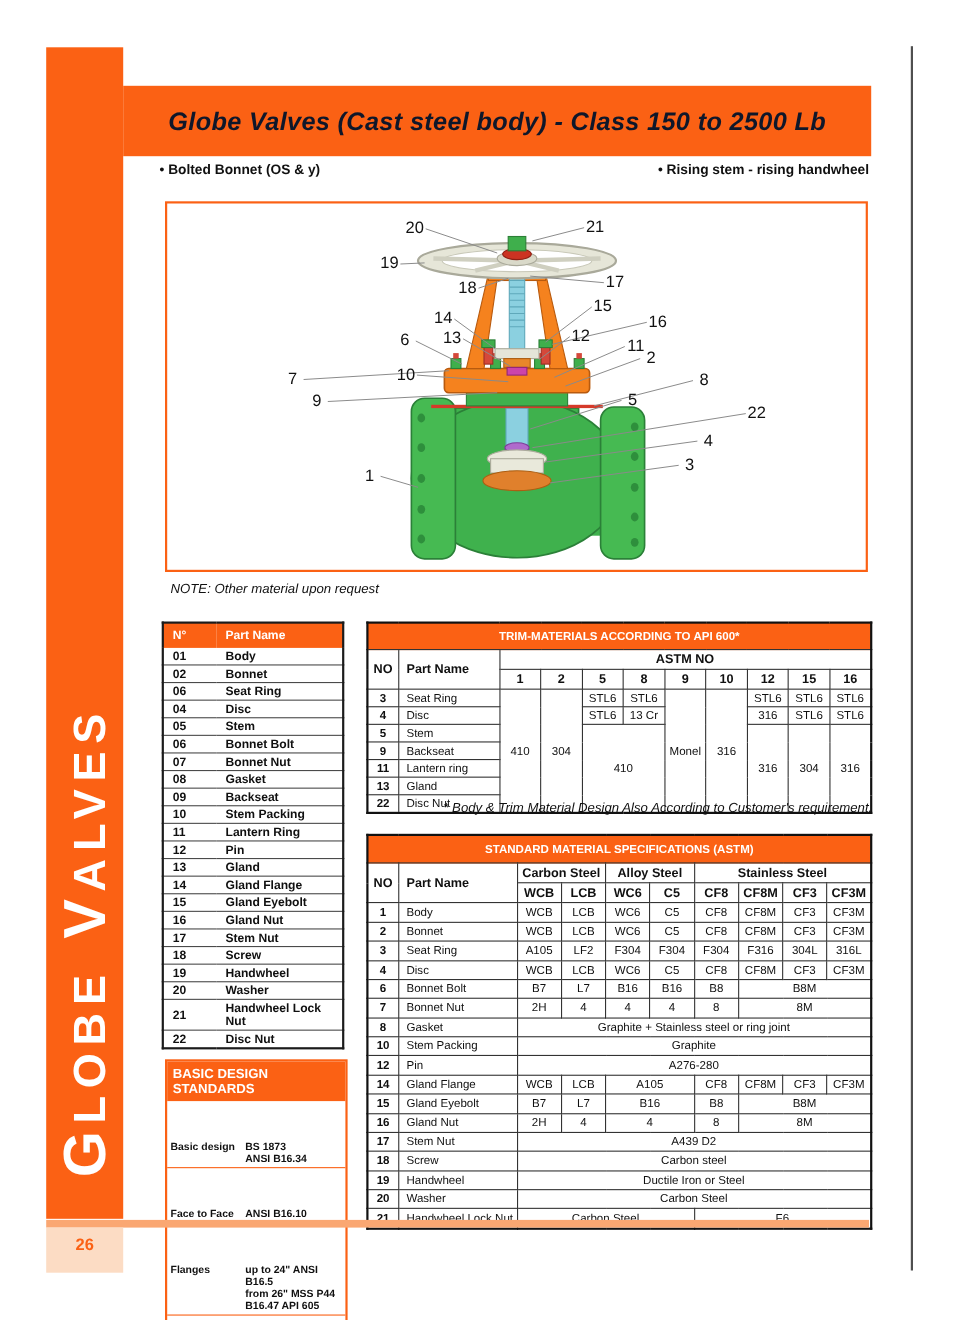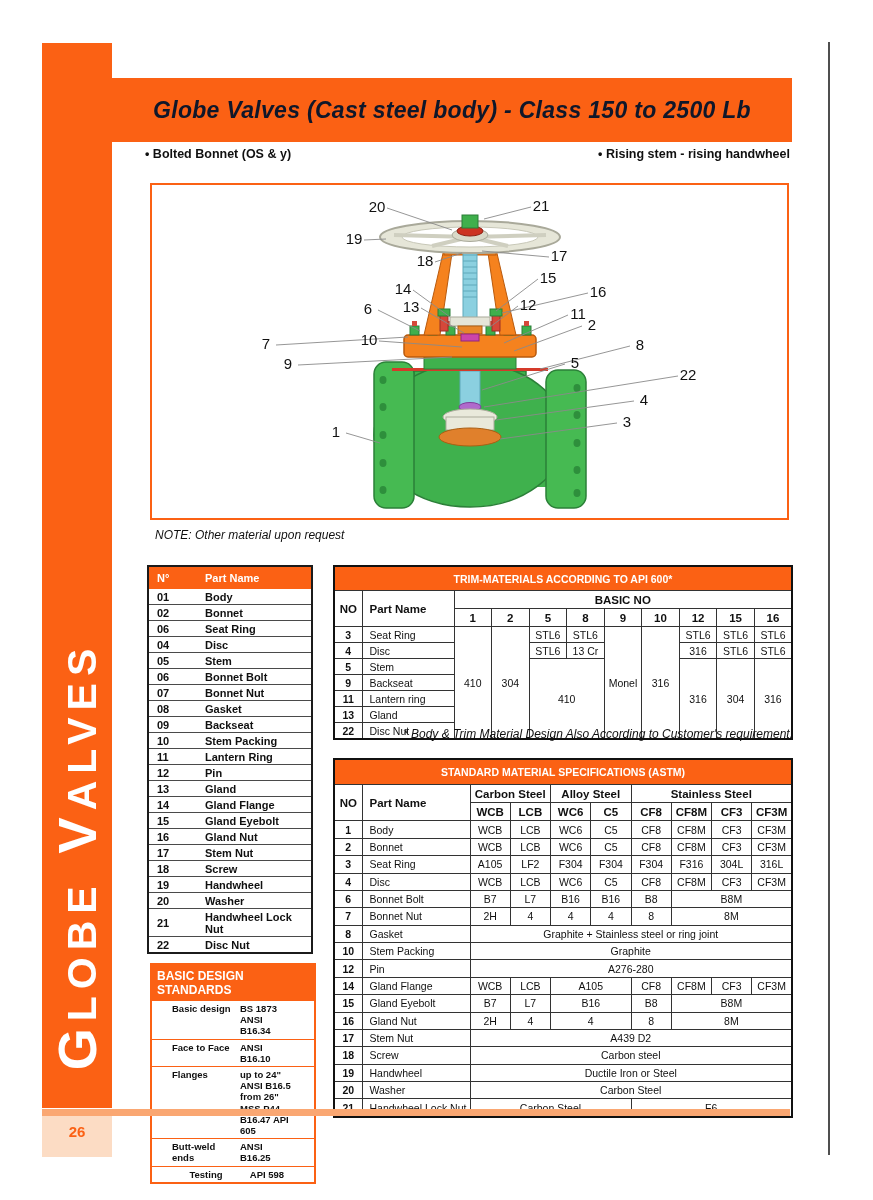--- a/index.html
+++ b/index.html
@@ -45,21 +45,21 @@
   .gridtbl th{font-size:11.5px;height:14px;}
   .gridtbl th.h-name,.gridtbl .c-name{text-align:left;padding-left:7px;}
   .gridtbl .c-no{font-weight:bold;}
   .gridtbl .c-val{font-weight:normal;}
   .astm{top:758px;border-radius:20px;}
   .astm td{padding:2.2px 1px;}
   .trim-footnote{position:absolute;left:333px;top:727px;width:460px;text-align:right;font-size:12px;font-style:italic;}
   
   .design-box{position:absolute;left:150px;top:963px;width:162px;border:2px solid var(--orange);background:#fff;}
   .design-title{background:var(--orange);color:#fff;font-weight:bold;font-size:12px;padding:4px 5px;}
-  .design-row{display:flex;padding:2px 20px;border-bottom:1px solid var(--orange);font-size:9.5px;font-weight:bold;line-height:1.18;}
+  .design-row{display:flex;padding:2px 3px;border-bottom:1px solid var(--orange);font-size:9.5px;font-weight:bold;line-height:1.18;margin-top:34px;}
   .design-row:last-child{border-bottom:none;text-align:center;}
   .design-label{width:68px;flex:none;}
   .design-values{flex:1;}
   
   .footer-band{position:absolute;left:42px;top:1109px;width:748px;height:7px;background:var(--band);}
   .pagenum{position:absolute;left:42px;top:1116px;width:70px;height:41px;background:var(--pagenum-bg);display:flex;align-items:flex-start;justify-content:center;}
   .pagenum span{color:var(--orange);font-weight:bold;font-size:15px;margin-top:7px;}
   .right-line{position:absolute;left:828px;top:42px;width:2px;height:1113px;background:#4f4f4f;}
 </style>
 </head>
@@ -318,21 +318,21 @@
         <col style="width:28px">
         <col style="width:92px">
       </colgroup>
     <thead>
       <tr>
         <td class="tbl-title" colspan="11">TRIM-MATERIALS ACCORDING TO API 600*</td>
       </tr>
       <tr>
         <th rowspan="2">NO</th>
         <th rowspan="2" class="h-name">Part Name</th>
-        <th colspan="9">BASIC  NO</th>
+        <th colspan="9">ASTM  NO</th>
       </tr>
       <tr id="trim-numbers">
           <th>1</th>
           <th>2</th>
           <th>5</th>
           <th>8</th>
           <th>9</th>
           <th>10</th>
           <th>12</th>
           <th>15</th>

